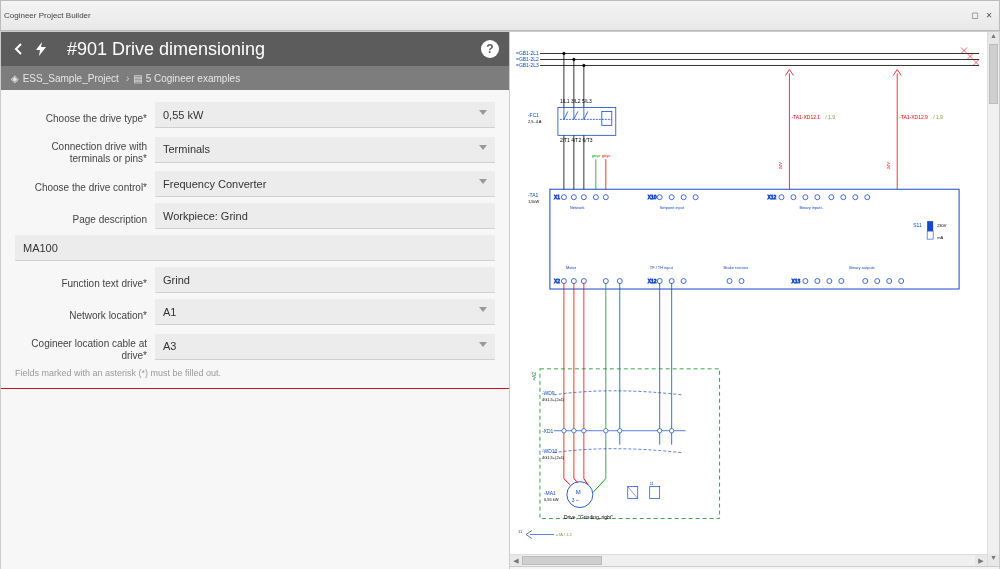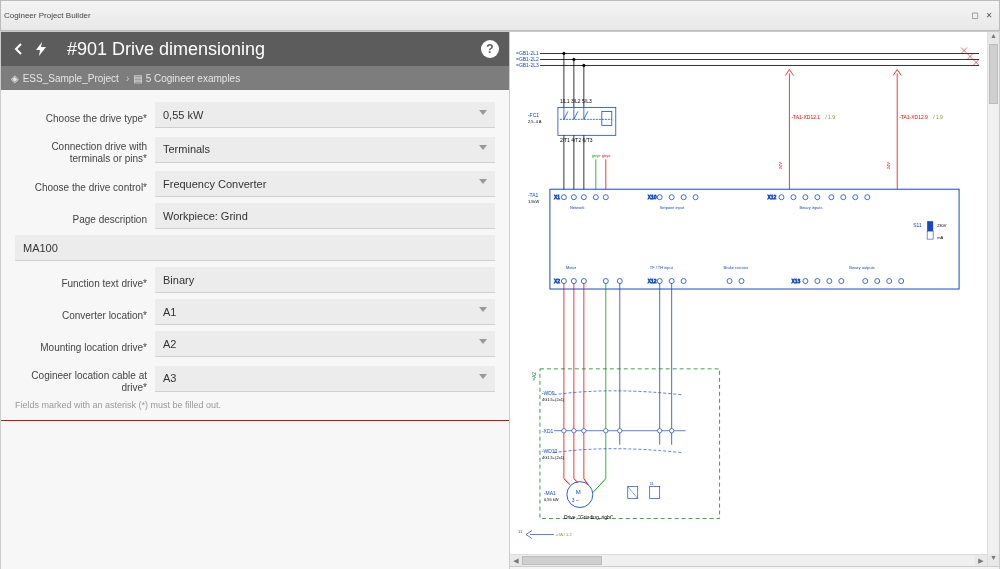--- a/index.html
+++ b/index.html
@@ -123,38 +123,29 @@
             <div class="field">
               <div class="inp">
                 <span>MA100</span>
               </div>
             </div>
           </div>
           <div class="row">
             <div class="lbl">Function text drive*</div>
             <div class="field">
               <div class="inp">
-                <span>Binary</span>
-              </div>
-            </div>
-          </div>
-          <div class="row">
-            <div class="lbl">Converter location*</div>
+                <span>Grind</span>
+              </div>
+            </div>
+          </div>
+          <div class="row">
+            <div class="lbl">Network location*</div>
             <div class="field">
               <div class="sel">
                 <span>A1</span>
-                <span class="caret"></span>
-              </div>
-            </div>
-          </div>
-          <div class="row">
-            <div class="lbl">Mounting location drive*</div>
-            <div class="field">
-              <div class="sel">
-                <span>A2</span>
                 <span class="caret"></span>
               </div>
             </div>
           </div>
           <div class="row">
             <div class="lbl">Cogineer location cable at drive*</div>
             <div class="field">
               <div class="sel">
                 <span>A3</span>
                 <span class="caret"></span>

